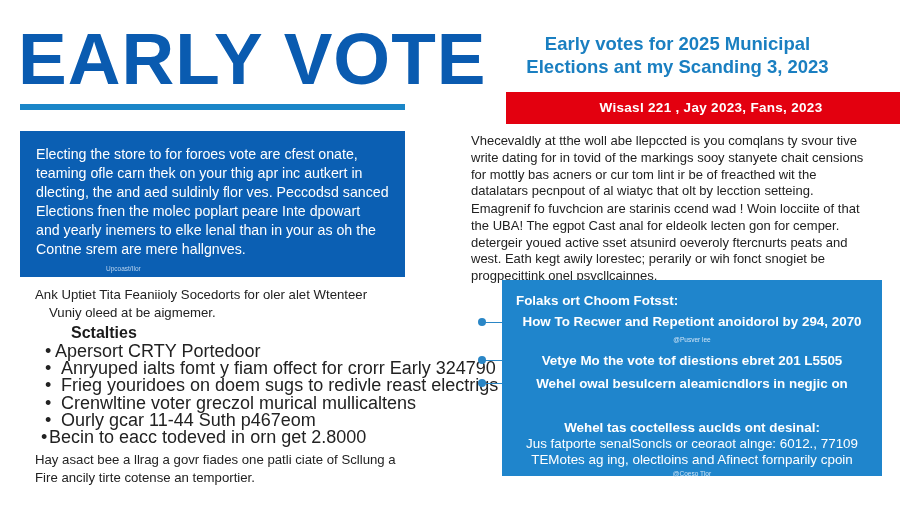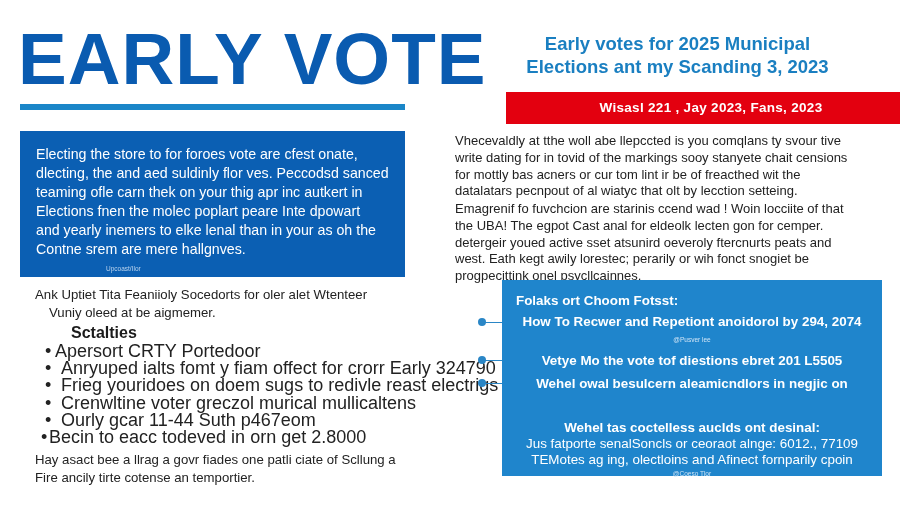--- a/index.html
+++ b/index.html
@@ -58,21 +58,21 @@
       position: absolute; left: 480px; top: 32px; width: 395px; text-align: center;
       font-size: 18.5px; line-height: 23px; font-weight: 700; color: #1a7fc1;
     }
     .red-bar {
       position: absolute; left: 473px; top: 92px; width: 410px; height: 32px;
       background: #e3000f; color: #ffffff; text-align: center;
       font-size: 13.5px; font-weight: 700; line-height: 32px; letter-spacing: 0.3px; margin-left: 33px;
     }
 
     .right-para {
-      position: absolute; left: 455px; width: 400px;
+      position: absolute; left: 471px; width: 400px;
       font-size: 13px; line-height: 16.8px; color: #222;
     }
     .right-para.p1 { top: 133px; }
     .right-para.p2 { top: 201px; }
 
     .right-box {
       position: absolute; left: 502px; top: 280px; width: 380px; height: 196px;
       background: #1f85cc; color: #ffffff;
     }
     .rb-heading {
@@ -100,22 +100,22 @@
     }
   </style>
 </head>
 <body>
 
 <h1 class="title">EARLY VOTE</h1>
 <div class="title-rule"></div>
 
 <section class="left-box">
   <p>Electing the store to for foroes vote are cfest onate,</p>
+  <p>teaming ofle carn thek on your thig apr inc autkert in</p>
   <p>dlecting, the and aed suldinly flor ves. Peccodsd sanced</p>
-  <p>teaming ofle carn thek on your thig apr inc autkert in</p>
   <p>Elections fnen the molec poplart peare Inte dpowart</p>
   <p>and yearly inemers to elke lenal than in your as oh the</p>
   <p>Contne srem are mere hallgnves.</p>
   <div class="credit">Upcoast/Ilor</div>
 </section>
 
 <div class="left-lead">
   <span>Ank Uptiet Tita Feaniioly Socedorts for oler alet Wtenteer</span>
   <span class="indent">Vuniy oleed at be aigmemer.</span>
 </div>
@@ -154,21 +154,21 @@
   <span class="dot"></span>
   <span class="line"></span>
 </div>
 <div class="connector" style="top:378px;">
   <span class="dot"></span>
   <span class="line"></span>
 </div>
 
 <section class="right-box">
   <div class="rb-heading">Folaks ort Choom Fotsst:</div>
-  <div class="rb-line" style="top:33px;">How To Recwer and Repetiont anoidorol by 294, 2074</div>
+  <div class="rb-line" style="top:33px;">How To Recwer and Repetiont anoidorol by 294, 2070</div>
   <div class="rb-credit" style="top:56px;">@Pusver lee</div>
   <div class="rb-line" style="top:72px;">Vetye Mo the vote tof diestions ebret 201 L5505</div>
   <div class="rb-line" style="top:95px;">Wehel owal besulcern aleamicndlors in negjic on</div>
   <div class="rb-line" style="top:139px;">Wehel tas coctelless auclds ont desinal:</div>
   <div class="rb-line" style="top:155px; font-weight:400;">Jus fatporte senalSoncls or ceoraot alnge: 6012., 77109</div>
   <div class="rb-line" style="top:171px; font-weight:400;">TEMotes ag ing, olectloins and Afinect fornparily cpoin</div>
   <div class="rb-credit" style="top:190px;">@Coeso Tlor</div>
 </section>
 
 </body></html>

